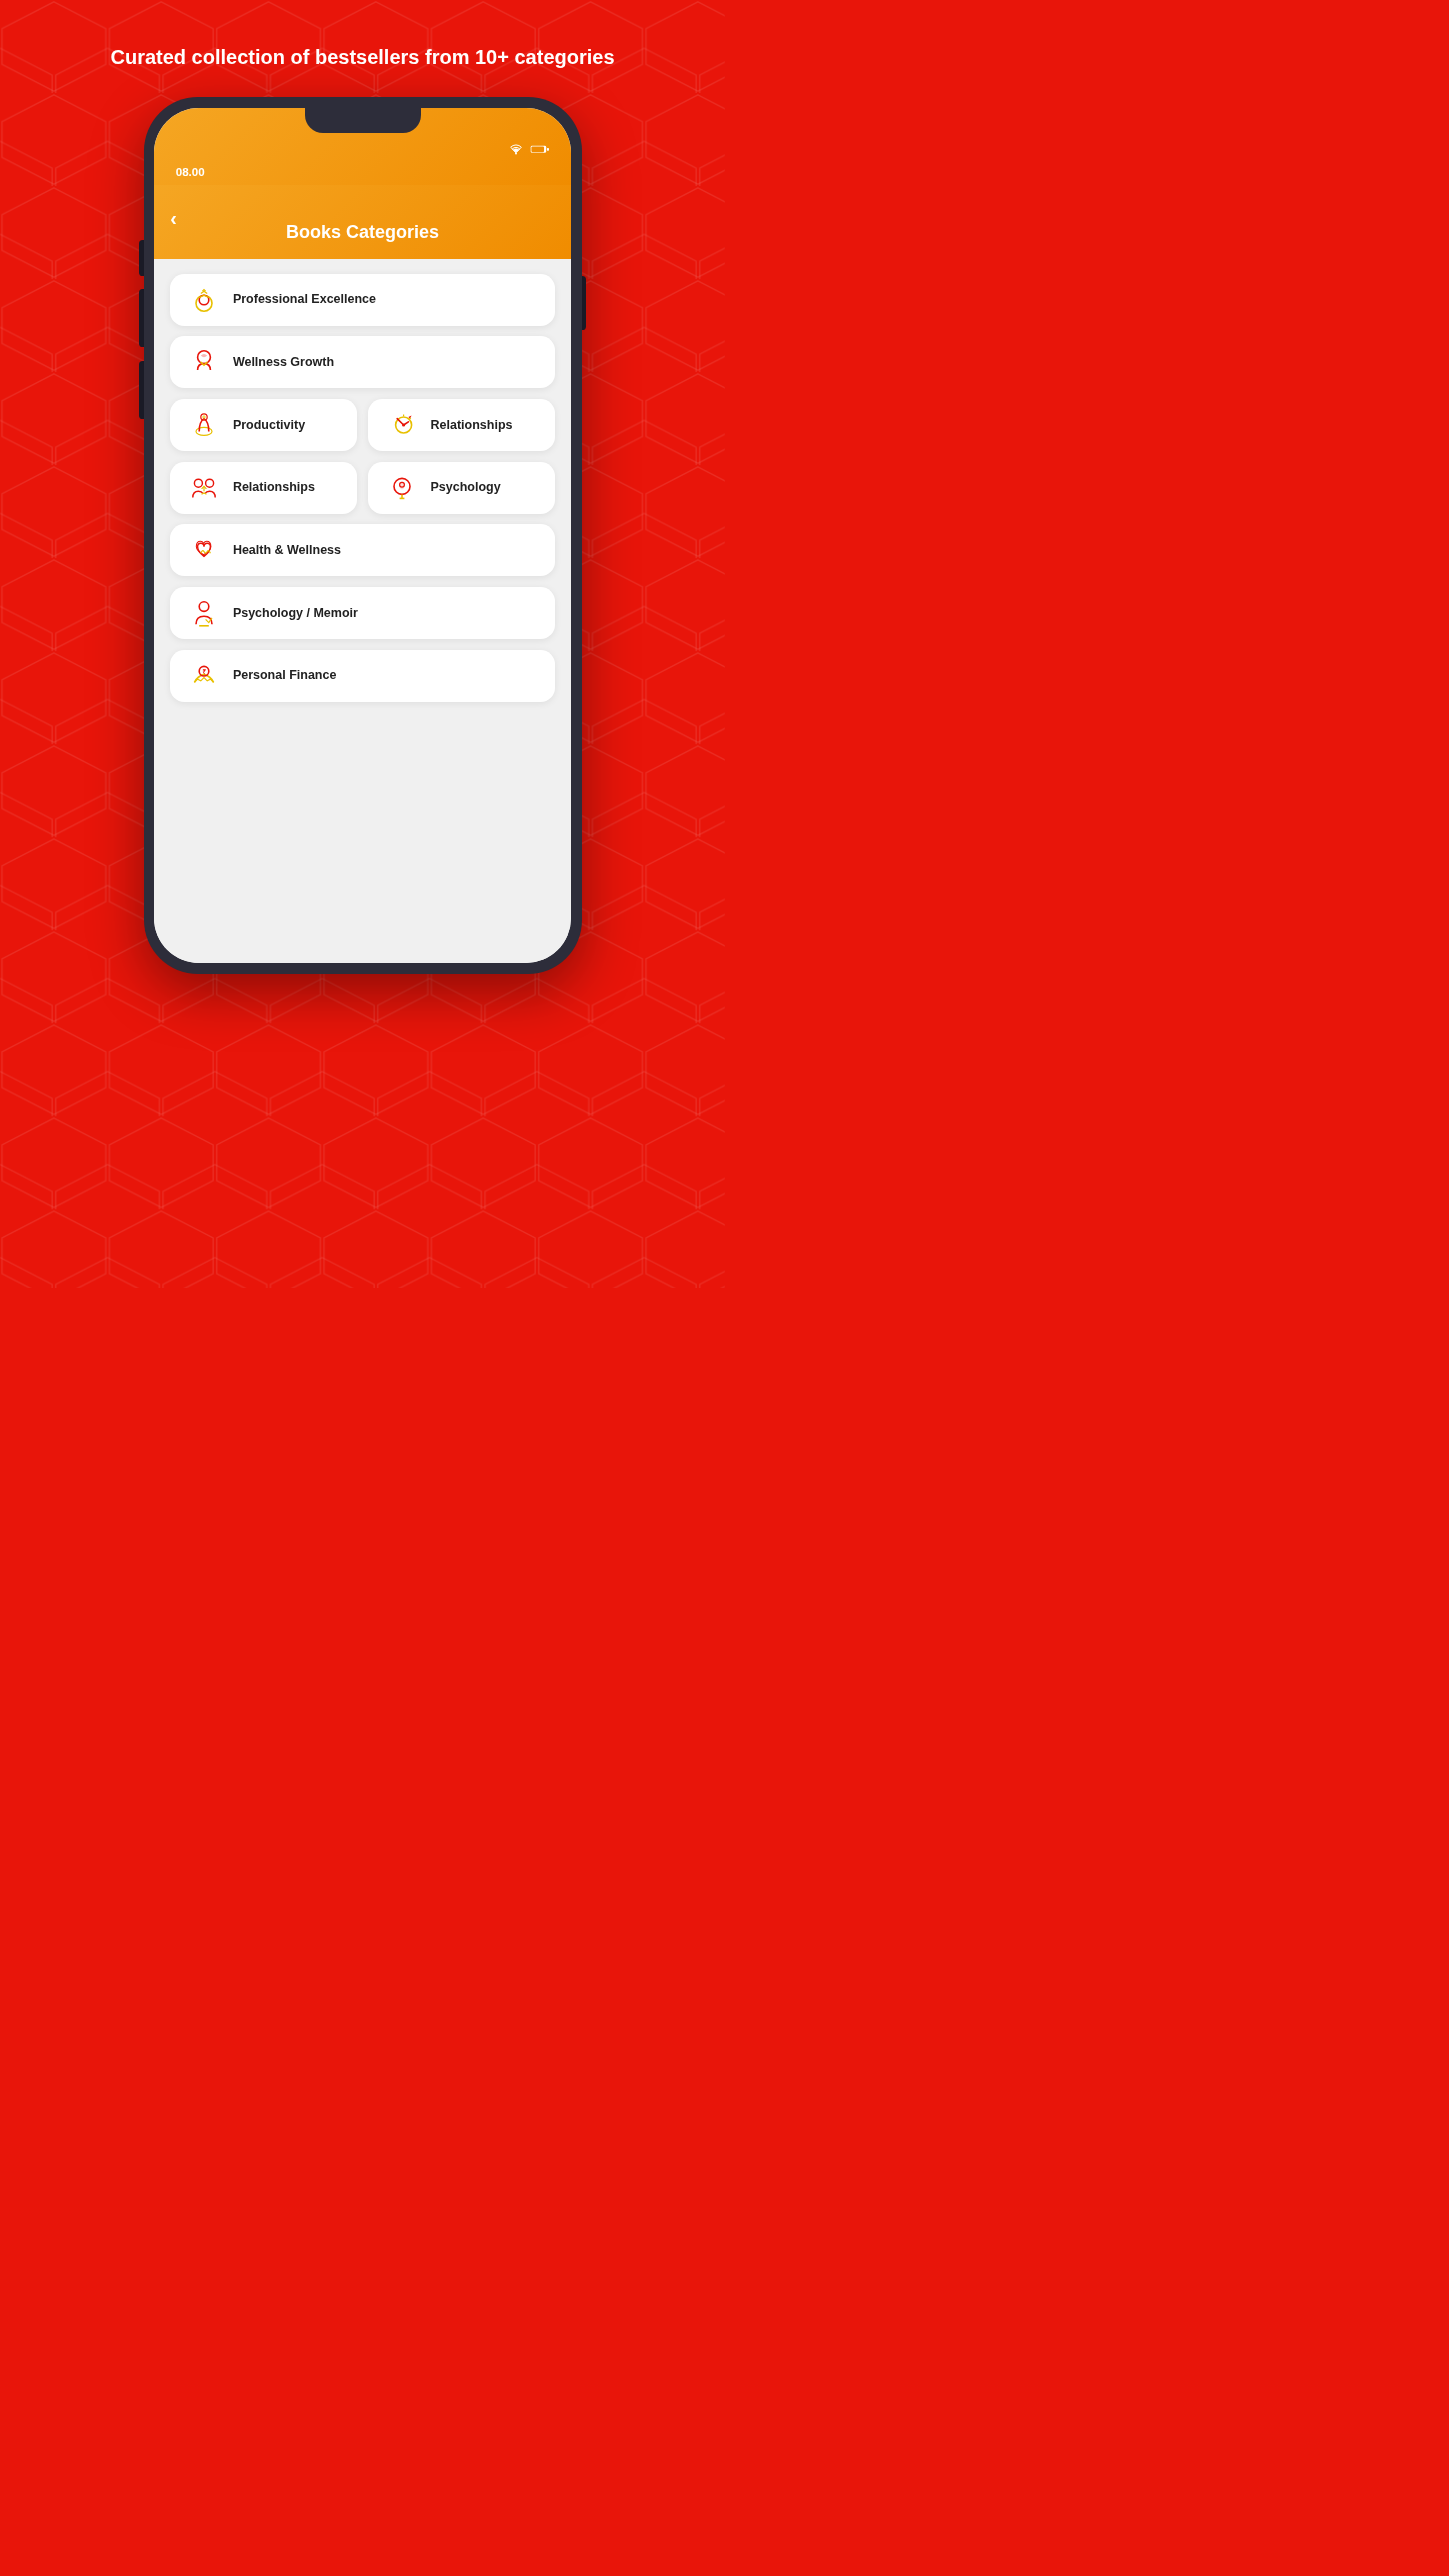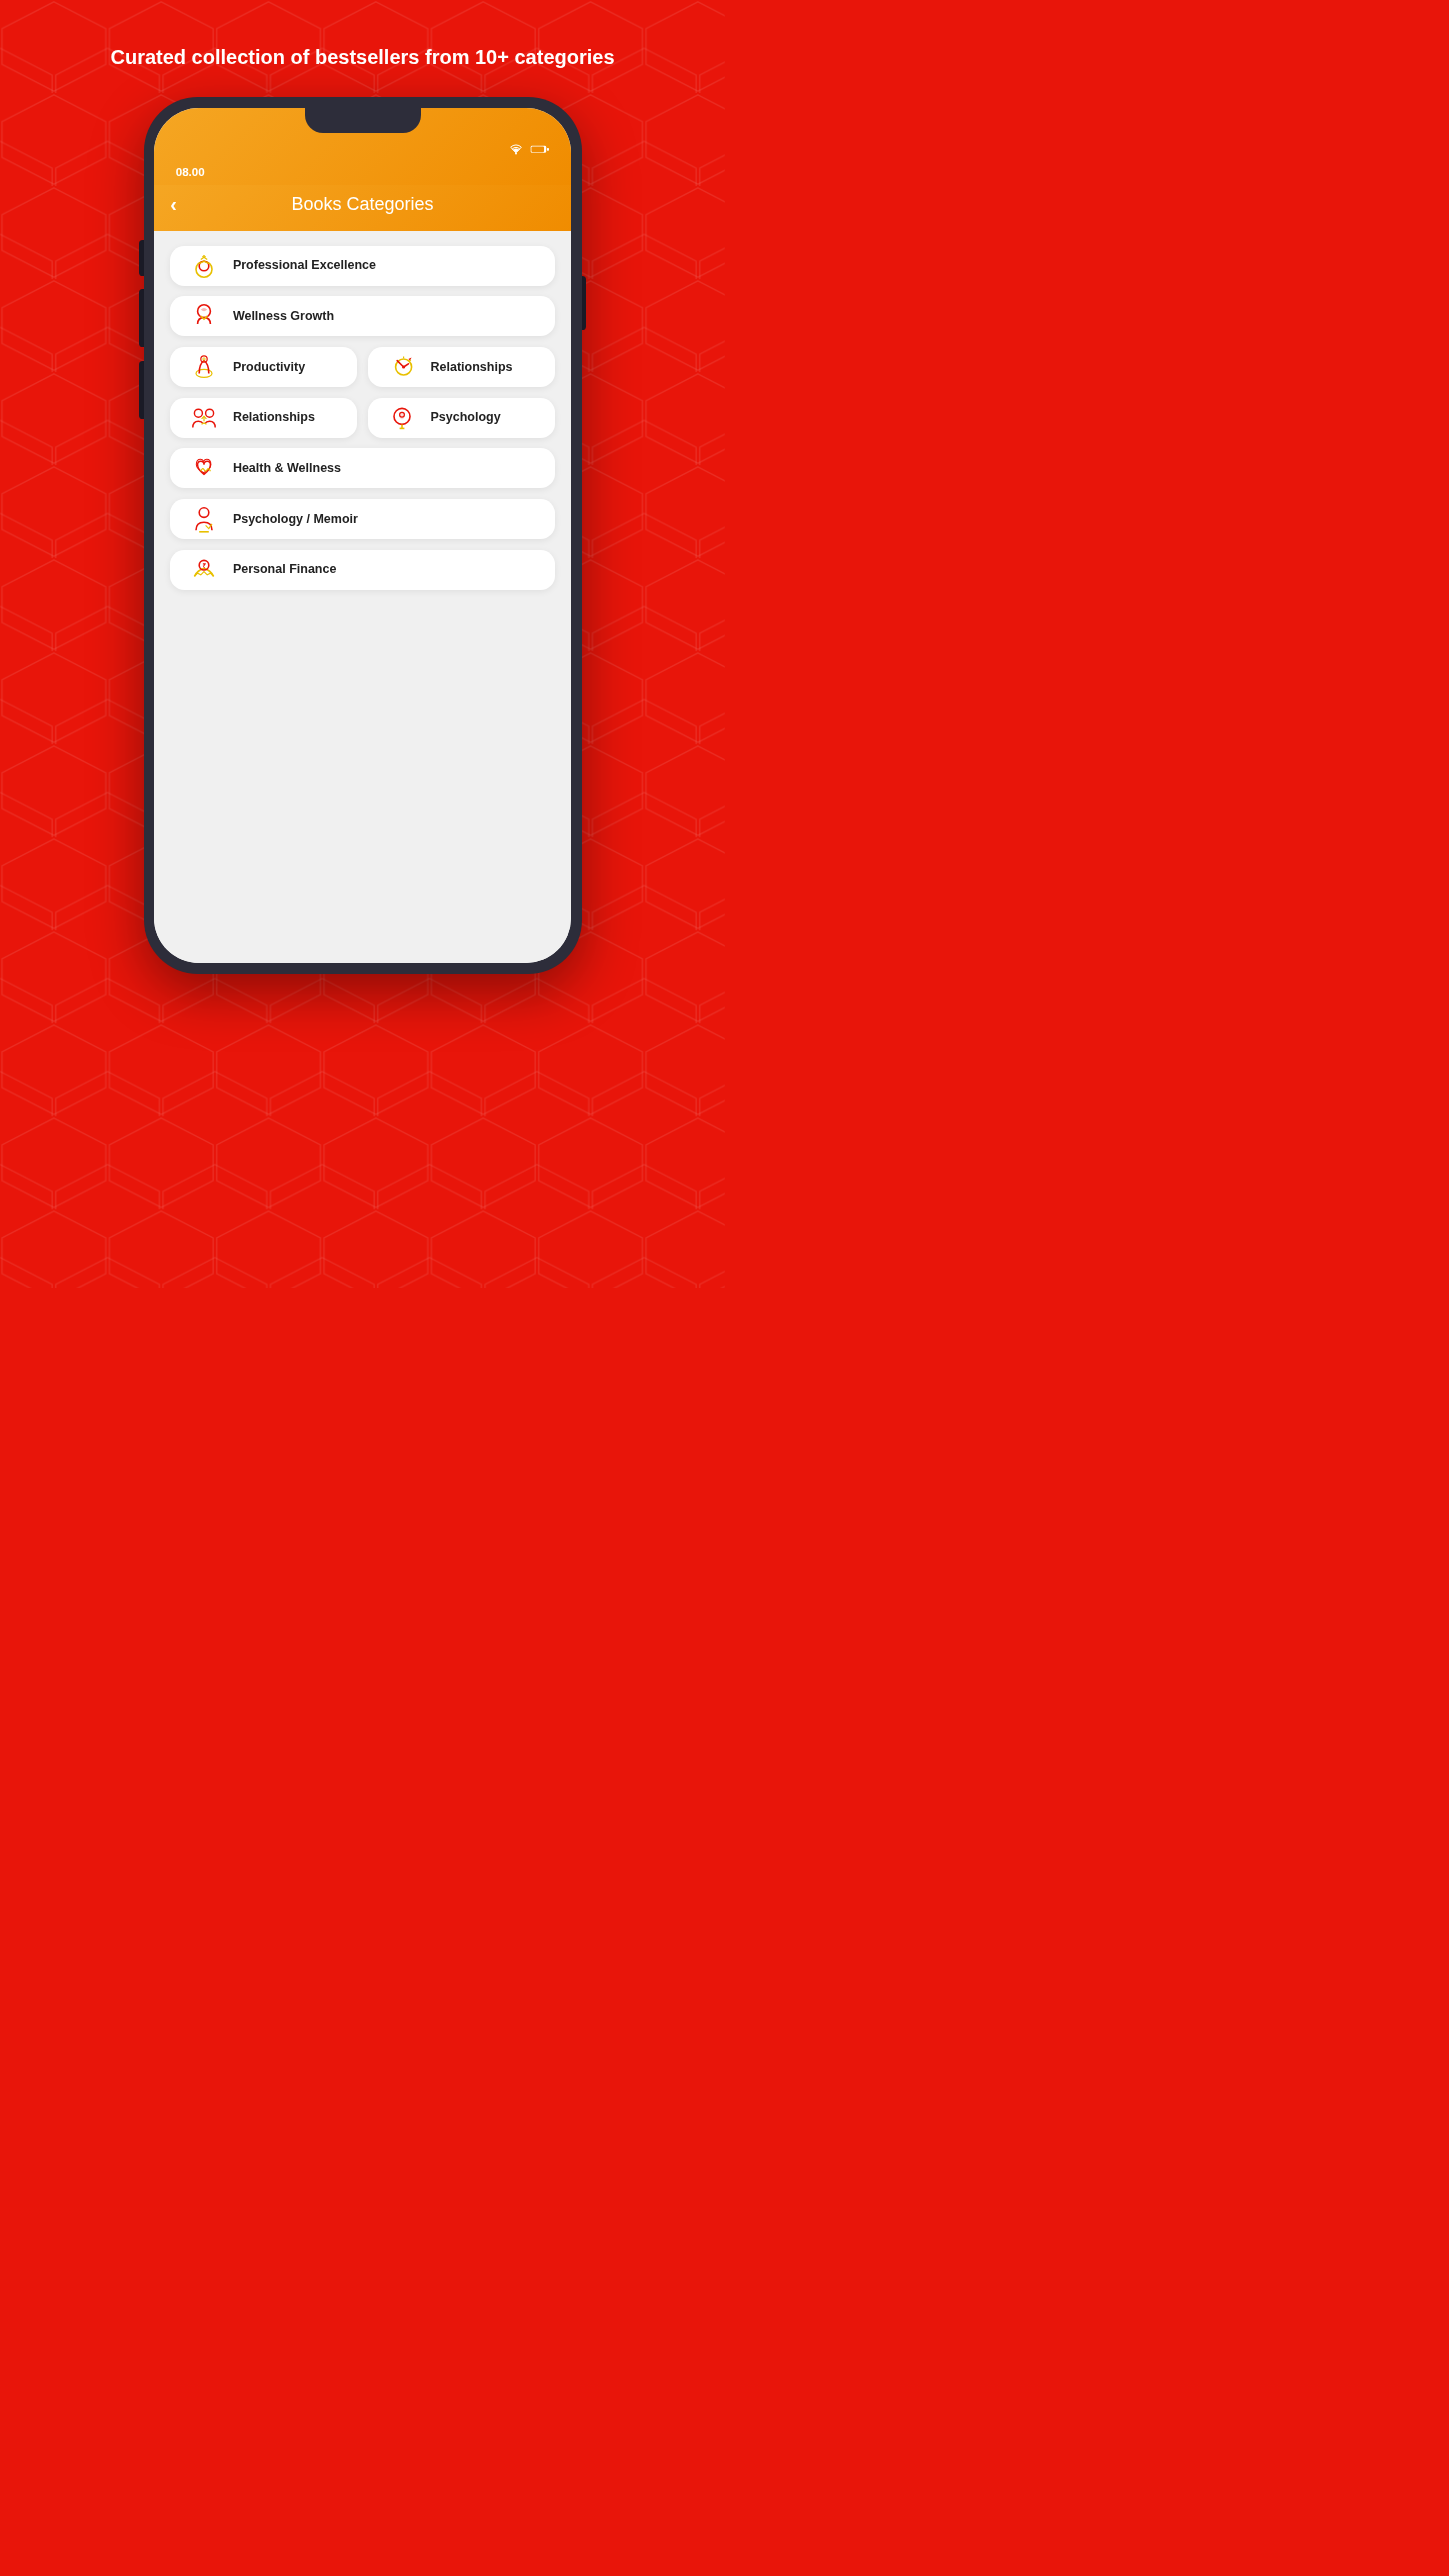--- a/index.html
+++ b/index.html
@@ -120,21 +120,22 @@
       left: 16px;
       color: white;
       font-size: 19.7px;
       font-weight: bold;
       cursor: pointer;
     }
 
     .header-title {
       color: white;
       font-size: 18px;
-      font-weight: 400;
+      font-weight: 700;
+      margin-top: 28px;
     }
 
     
     .categories {
       flex: 1;
       overflow-y: auto;
       padding: 14.3px 16px;
       display: flex;
       flex-direction: column;
       gap: 10.7px;
@@ -147,21 +148,21 @@
       display: flex;
       gap: 10.7px;
     }
 
     .cat-item {
       background: white;
       border-radius: 14.3px;
       display: flex;
       align-items: center;
       gap: 10.7px;
-      padding: 2px 16px;
+      padding: 8px 16px;
       cursor: pointer;
       flex: 1;
       box-shadow: 0 1.8px 7.2px rgba(0,0,0,0.07);
     }
 
     .cat-item.full { flex: 1; }
 
     .cat-icon {
       width: 36px;
       height: 36px;

